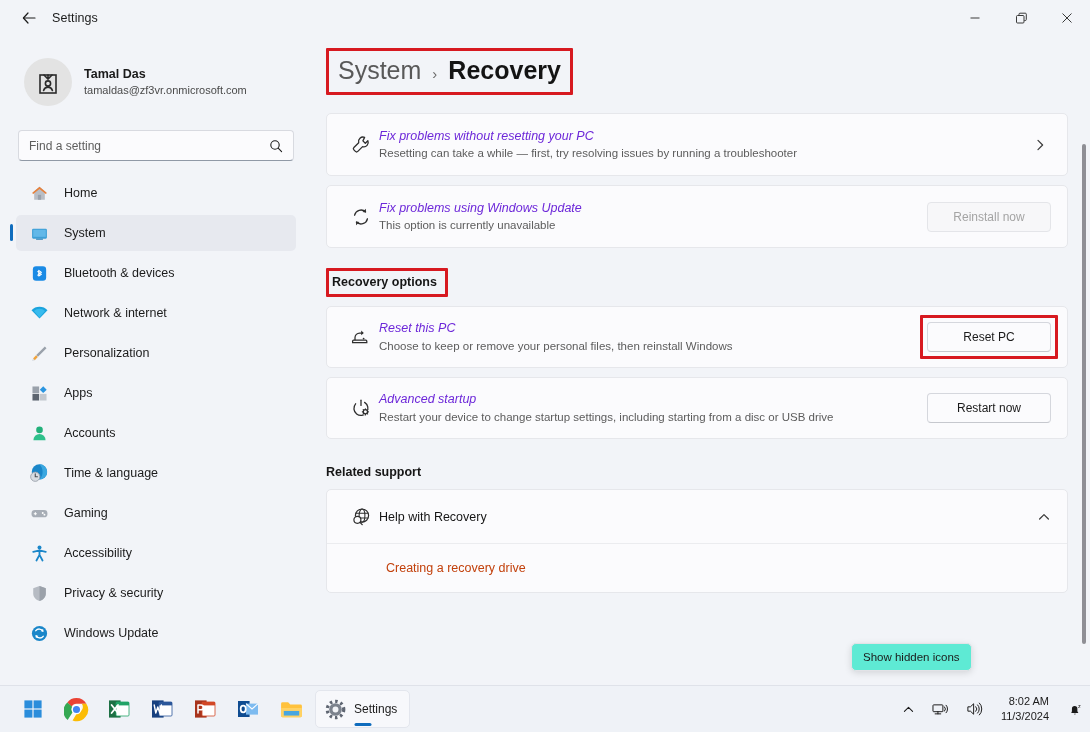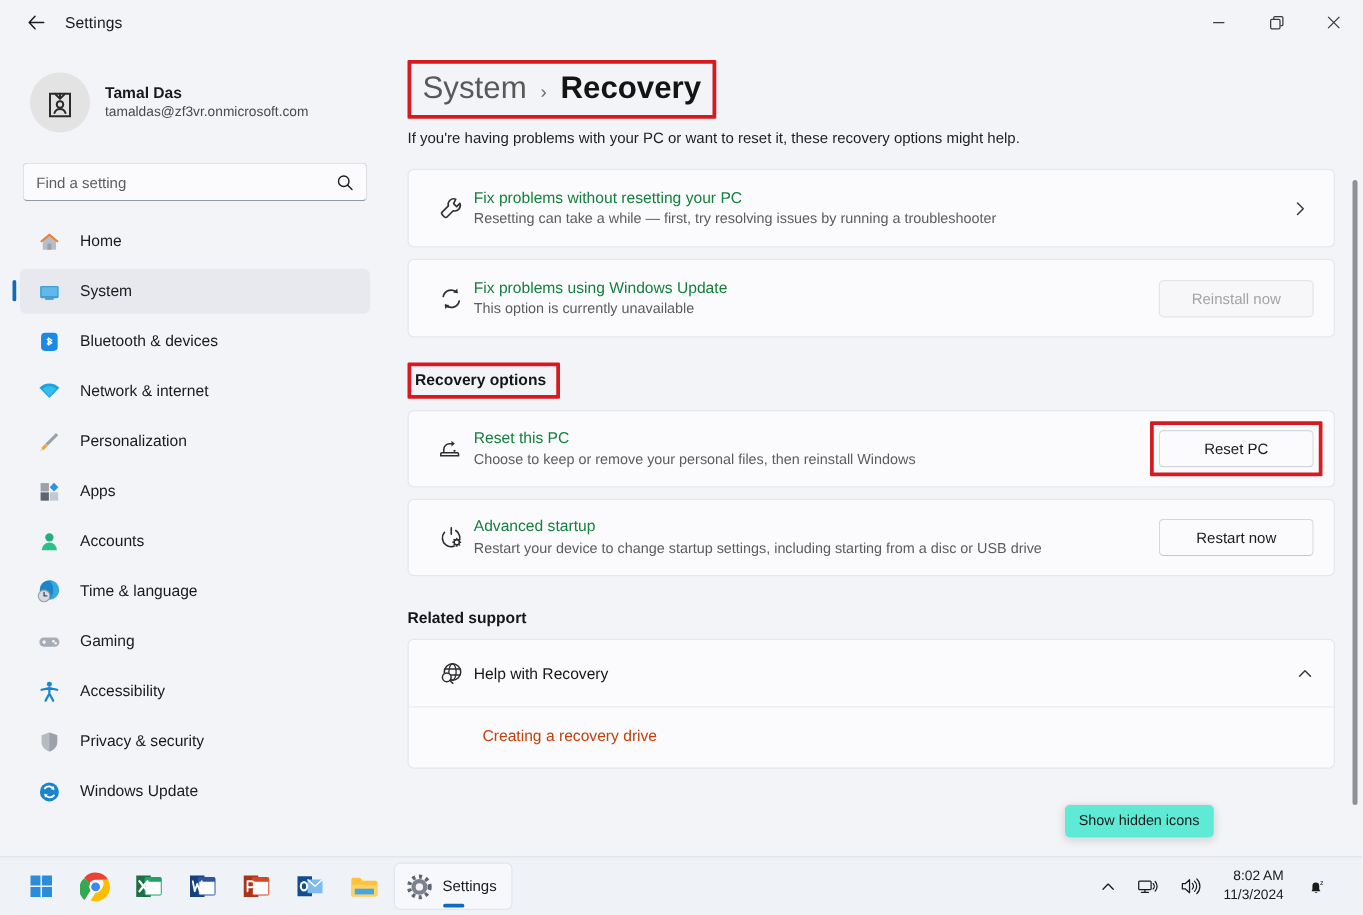--- a/index.html
+++ b/index.html
@@ -133,21 +133,21 @@
     display: flex; align-items: center;
     padding: 0 16px;
   }
   .card.clickable { cursor: pointer; }
   .card-ico {
     width: 36px; flex: 0 0 36px;
     display: flex; align-items: center; justify-content: center;
     color: #303030;
   }
   .card-body { flex: 1; min-width: 0; padding: 11px 0; }
-  .card-title { font-size: 12.5px; color: #15803d; line-height: 1.5; }
+  .card-title { font-size: 12.5px; color: #6d28d9; line-height: 1.5; font-style: italic; }
   .card-sub { font-size: 11.5px; color: #5c5c5c; line-height: 1.5; }
   .chev-right { color: #3c3c3c; padding-right: 4px; display:flex; }
 
   .btn {
     min-width: 124px; height: 30px;
     background: #fbfbfd;
     border: 1px solid #d5d7dd;
     border-bottom-color: #c6c8ce;
     border-radius: 4px;
     font-family: "Liberation Sans", sans-serif;
@@ -240,21 +240,21 @@
     width: auto; padding: 0 12px 0 8px; gap: 7px;
     background: #f7f8fb; border: 1px solid #e3e6ed;
   }
   .tb-item.labeled::after {
     content: ""; position: absolute; bottom: 1px; left: 50%;
     transform: translateX(-50%);
     width: 17px; height: 3px; border-radius: 2px; background: #0f6cbd;
   }
   .tb-label { font-size: 12px; color: #1b1b1b; }
   .tray {
-    position: absolute; right: 22px;
+    position: absolute; right: 0;
     display: flex; align-items: center; gap: 4px;
   }
   .tray-btn {
     height: 36px; border-radius: 5px; cursor: pointer;
     display: flex; align-items: center; justify-content: center;
     padding: 0 6px;
   }
   .clock {
     text-align: right; font-size: 11px; color: #1b1b1b;
     line-height: 1.35; padding: 0 8px; cursor: pointer;
@@ -461,21 +461,20 @@
 
     <div class="breadcrumb-wrap">
       <div class="breadcrumb">
         <span class="crumb-parent">System</span>
         <span class="crumb-sep">›</span>
         <span class="crumb-current">Recovery</span>
       </div>
       <div class="annot" style="left:0; top:0; right:0; bottom:0;"></div>
     </div>
 
-    <div class="page-desc">If you're having problems with your PC or want to reset it, these recovery options might help.</div>
 
     
     <div class="card clickable" style="margin-top:18px; height:63px;">
       <span class="card-ico">
         <svg width="22" height="22" viewBox="0 0 22 22">
           <path d="M14.6 3.4 a4.4 4.4 0 0 0-5.9 5.3 L3.9 13.5 a1.7 1.7 0 0 0 0 2.4 l1.5 1.5 a1.7 1.7 0 0 0 2.4 0 l4.8-4.8 a4.4 4.4 0 0 0 5.3-5.9 l-2.6 2.6 -2.4-2.4 Z" fill="none" stroke="#2e2e2e" stroke-width="1.3" stroke-linejoin="round"></path>
         </svg>
       </span>
       <div class="card-body">
         <div class="card-title">Fix problems without resetting your PC</div>

